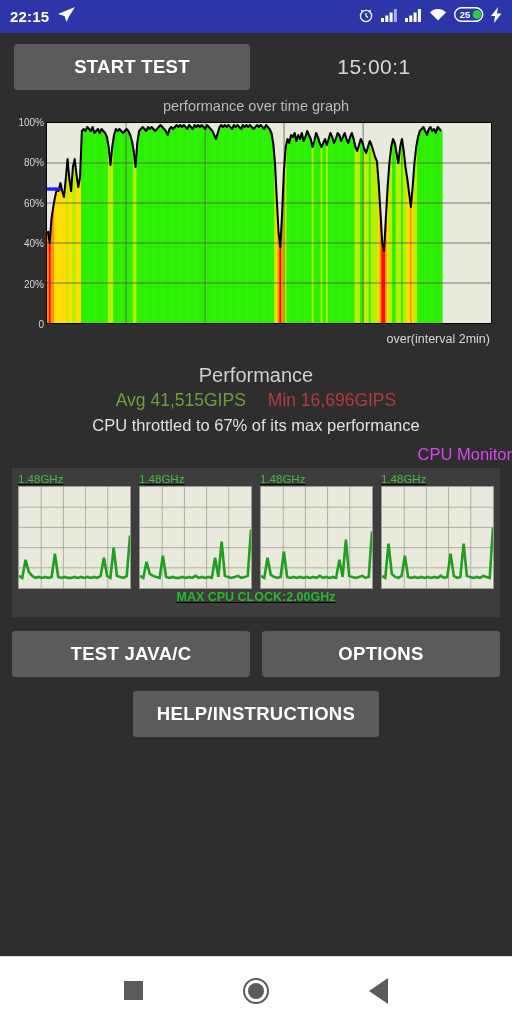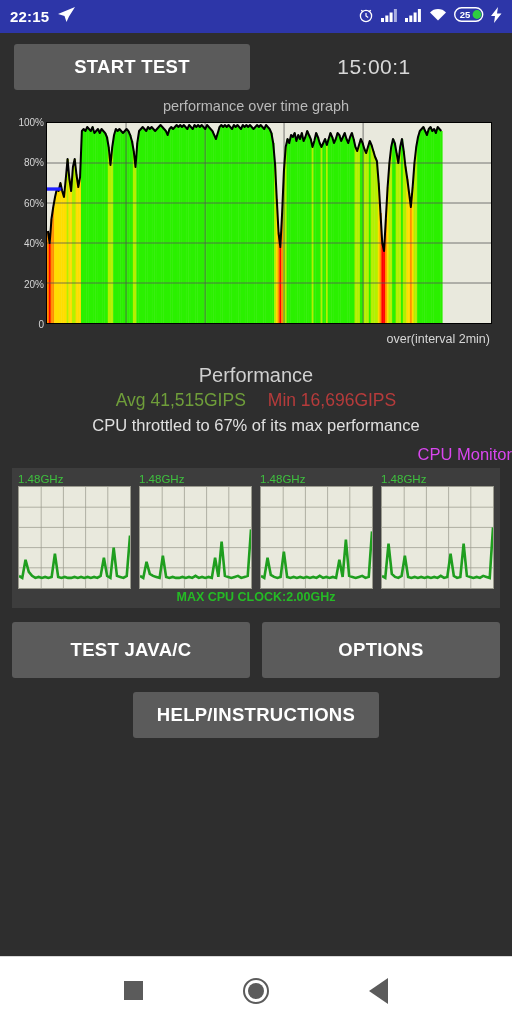--- a/index.html
+++ b/index.html
@@ -51,34 +51,34 @@
   
   .perf-title { text-align:center; color:#d0d0d0; font-size:20px; margin-top:2px; }
   .perf-stats {
     display:flex; justify-content:center; gap:22px; margin-top:3px; font-size:17.5px;
   }
   .perf-note { text-align:center; color:#e0e0e0; font-size:16.5px; margin-top:5px; }
 
   
   .cpu-title { text-align:right; color:#d946ef; font-size:16.5px; margin-top:10px; }
   .cpu-box {
-    margin:4px 12px 4px 12px; background:#3d3d3d; padding:4px 6px 2px 6px;
+    margin:4px 12px 4px 12px; background:#3d3d3d; padding:4px 6px 11px 6px;text-decoration:underline;
   }
   .cpu-row { display:flex; gap:8px; }
   .cpu-core { flex:1; }
   .cpu-core-label { color:#3ec13e; font-size:11.5px; line-height:14px; }
   .cpu-canvas {
     background:#e9e9dd; height:103px; border:1px solid #9a9a8e; position:relative;
   }
   .cpu-canvas svg { display:block; width:100%; height:100%; }
   .cpu-max { color:#25bb25; font-size:12.5px; font-weight:bold; line-height:17px;text-align:center; }
 
   
   .btnrow { display:flex; gap:12px; margin:14px 12px 0 12px; }
-  .btn-wide { flex:1; height:56px; font-size:18.5px; }
+  .btn-wide { flex:1; height:46px; font-size:18.5px; }
   .btn-help-row { display:flex; justify-content:center; margin-top:14px; }
   .btn-help { width:246px; height:46px; font-size:18.5px; }
 
   
   .navbar {
     position:absolute; left:0; bottom:0; width:512px; height:68px; background:#fff;
     display:flex; align-items:center; justify-content:center; gap:100px;
     border-top:1px solid #d9d9d9;
   }
   .nav-sq { width:19px; height:19px; background:#5b5b5b; }

